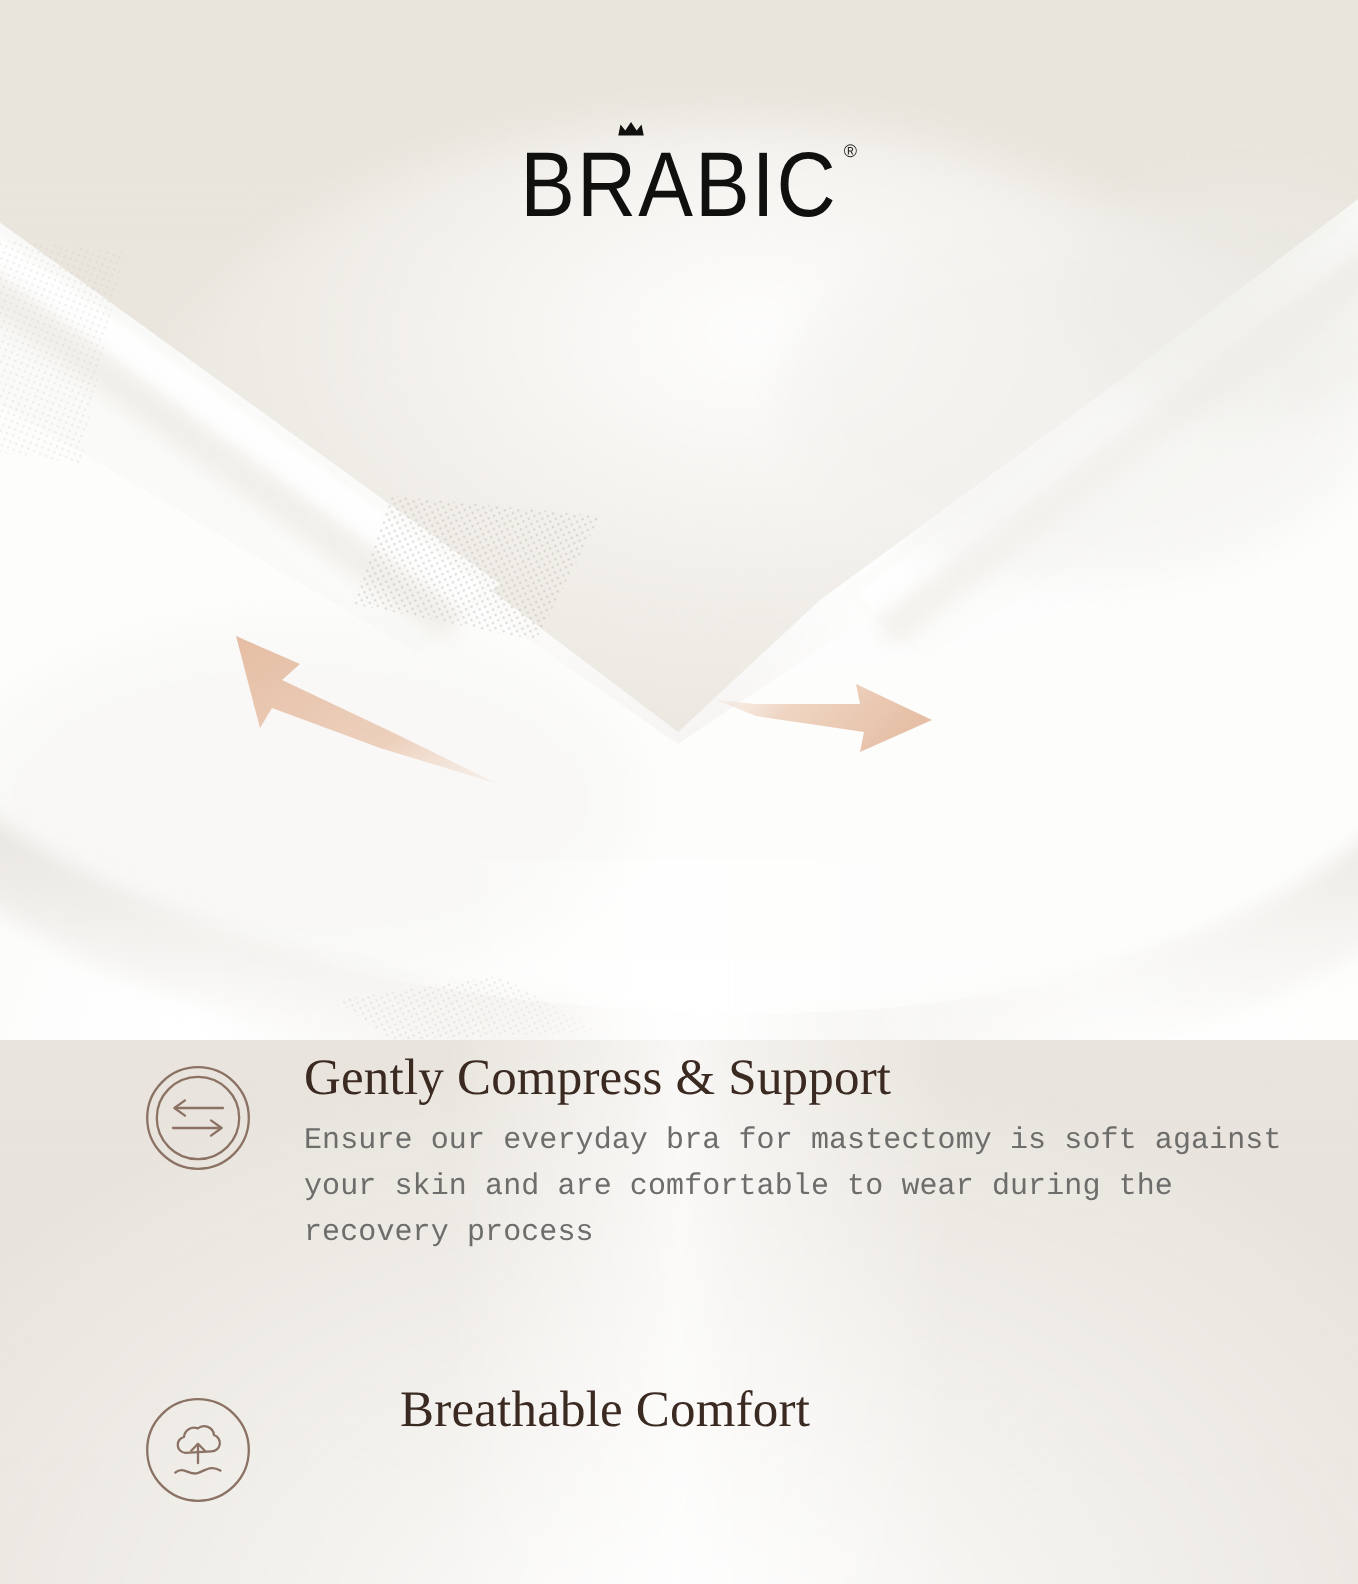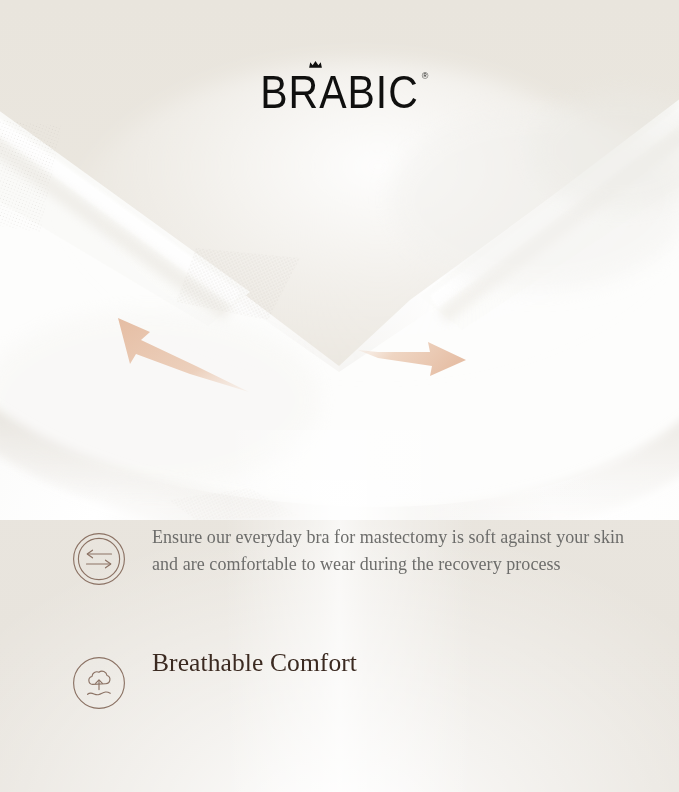--- a/index.html
+++ b/index.html
@@ -97,21 +97,21 @@
     position: absolute;
     left: 0; right: 0;
     top: 524px;
     z-index: 5;
   }
   .feature {
     display: flex;
     align-items: flex-start;
     padding: 0 34px 0 72px;
   }
-  .feature + .feature { margin-top: 62px; }
+  .feature + .feature { margin-top: 62px; gap: 48px; }
 
   .feature-icon {
     flex: 0 0 auto;
     width: 54px;
     height: 54px;
     margin-top: 8px;
     margin-right: 26px;
   }
   .feature-icon svg { display:block; width: 54px; height: 54px; }
 
@@ -120,22 +120,22 @@
   .feature-title {
     font-family: "Liberation Serif", serif;
     font-size: 25.5px;
     line-height: 1.18;
     color: #3b2a21;
     letter-spacing: 0.1px;
     margin: 0 0 6px 0;
     font-weight: 400;
   }
   .feature-desc {
-    font-family: Liberation Serif, serif;
-    font-size: 18px;
+    font-family: Liberation Mono, monospace;
+    font-size: 15px;
     line-height: 1.52;
     color: #6d6d6b;
     letter-spacing: 0.05px;
     margin: 0;
     max-width: 505px;
   }
 </style>
 </head>
 <body>
 
@@ -316,20 +316,21 @@
             <circle cx="27" cy="27" r="25.4"></circle>
             <circle cx="27" cy="27" r="20.6"></circle>
             <line x1="15.5" y1="22" x2="39.5" y2="22"></line>
             <polyline points="20.5,18.2 15.2,22 20.5,25.8"></polyline>
             <line x1="14.5" y1="32" x2="38.5" y2="32"></line>
             <polyline points="33.5,28.2 38.8,32 33.5,35.8"></polyline>
           </g>
         </svg>
       </div>
       <div class="feature-text">
+        <h3 class="feature-title">Gently Compress &amp; Support</h3>
         <p class="feature-desc">Ensure our everyday bra for mastectomy is soft against your skin and are comfortable to wear during the recovery process</p>
       </div>
     </div>
 
     <div class="feature">
       <div class="feature-icon">
         <svg viewBox="0 0 54 54" xmlns="http://www.w3.org/2000/svg">
           <g fill="none" stroke="#8b7264" stroke-width="1.15" stroke-linecap="round" stroke-linejoin="round">
             <circle cx="27" cy="27" r="25.4"></circle>
             <path d="M20.6,28.4

